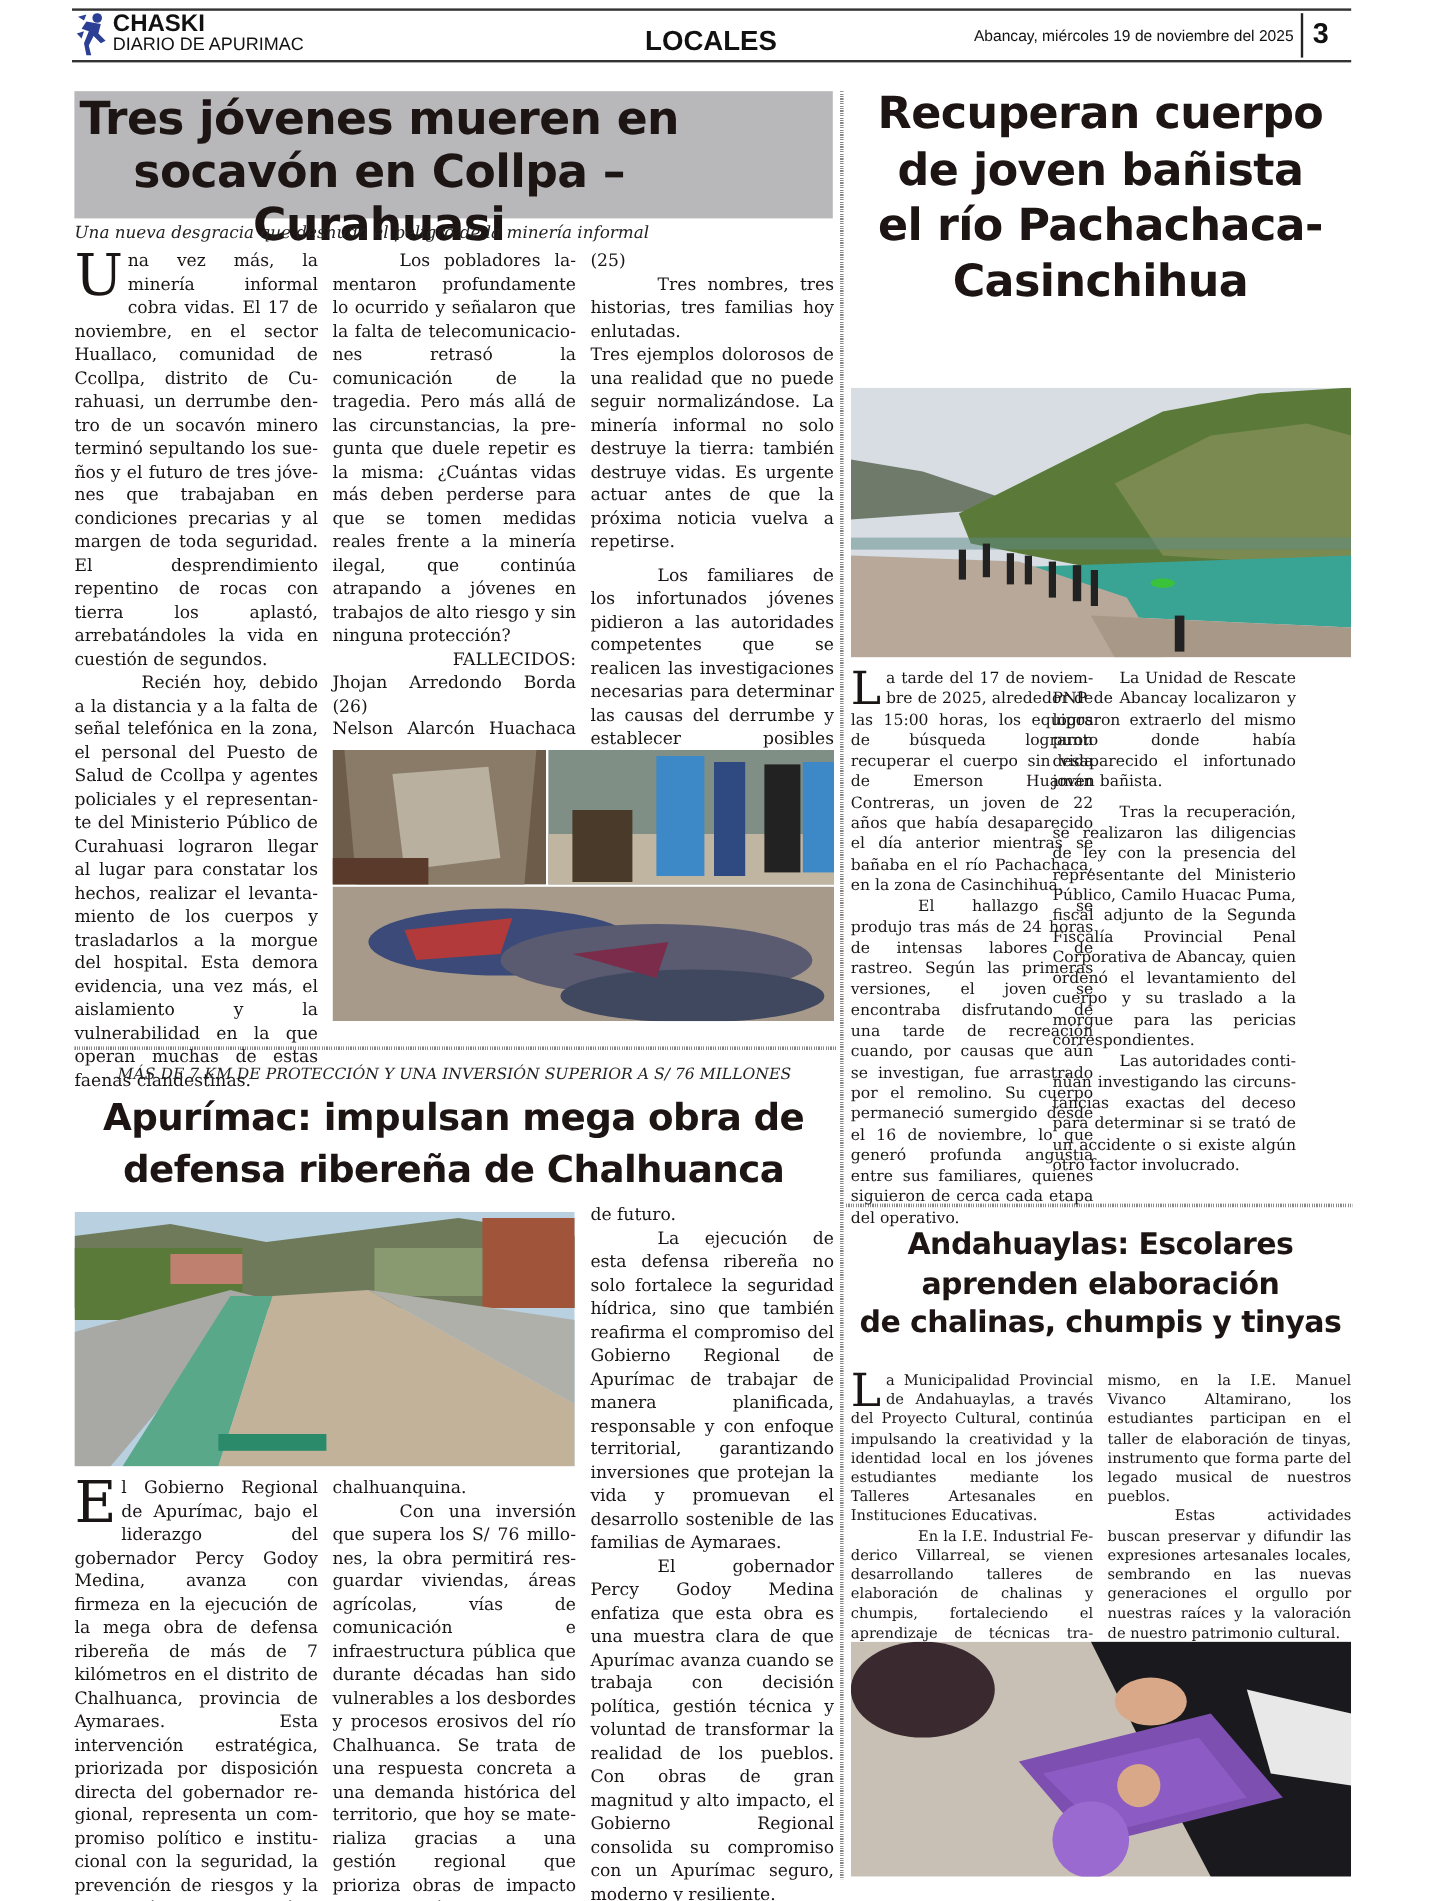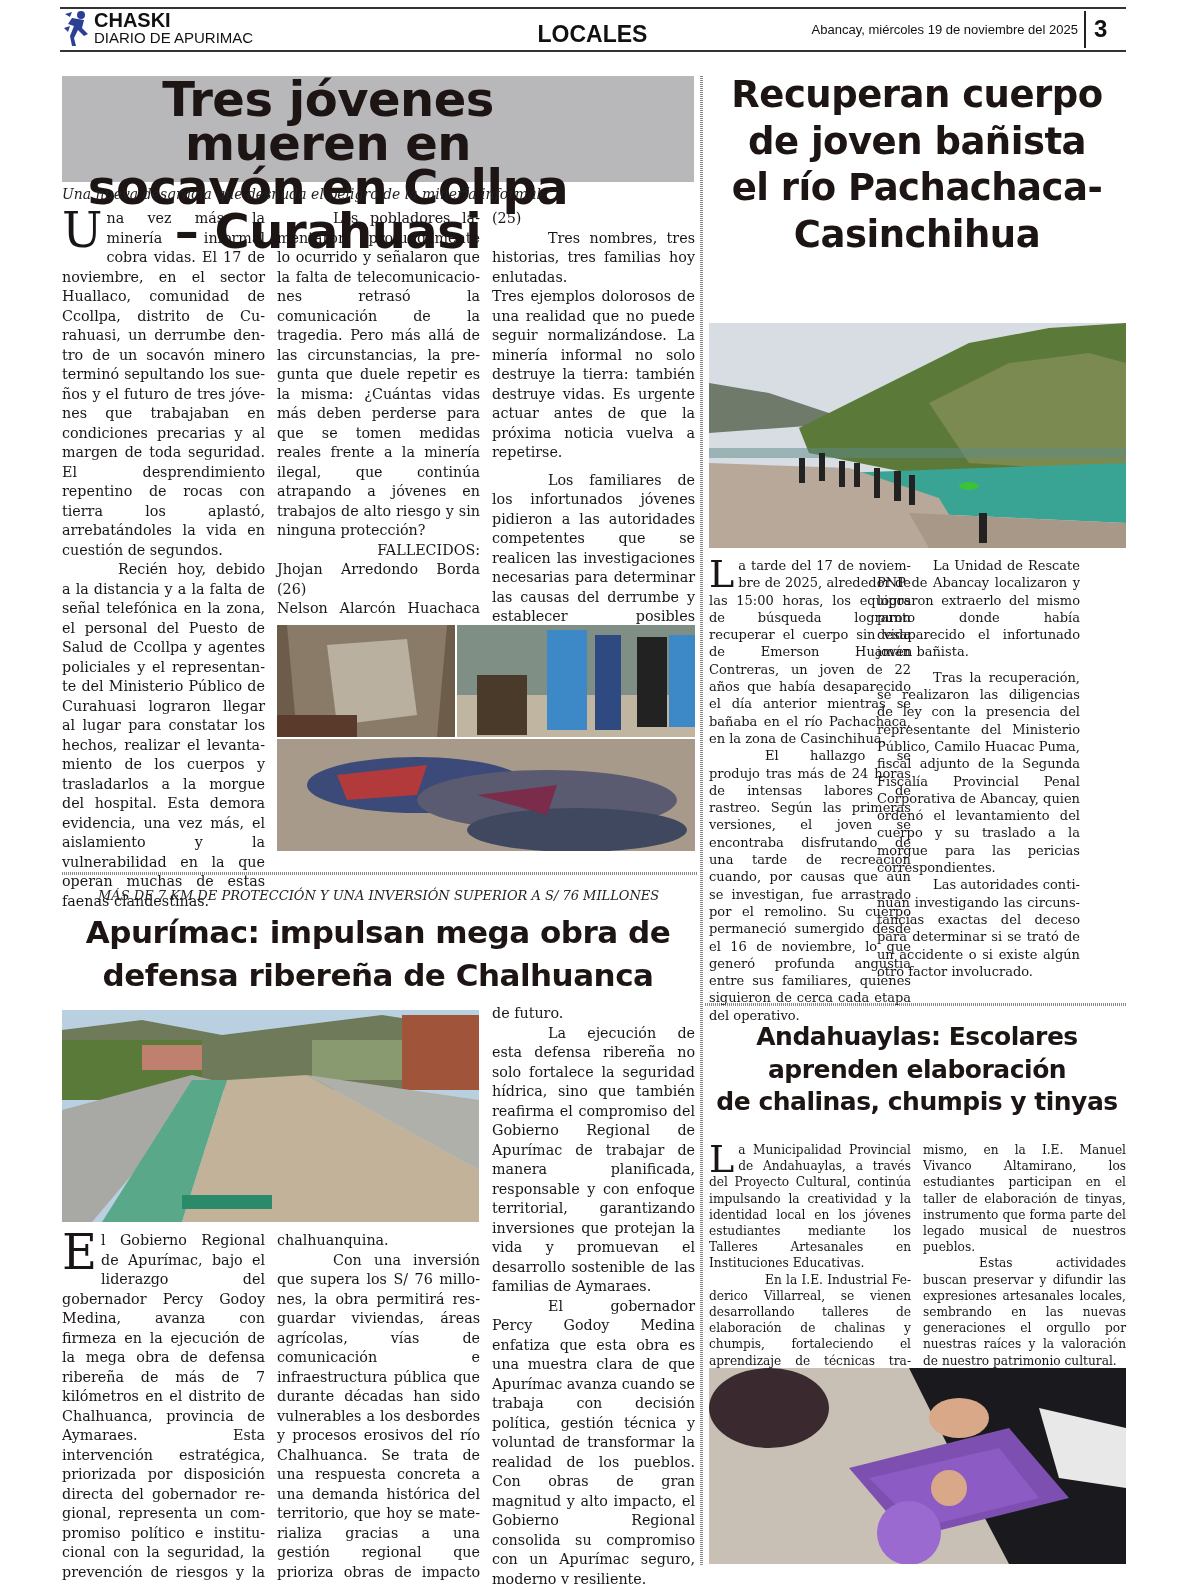--- a/index.html
+++ b/index.html
@@ -12,21 +12,21 @@
   .brand { position: absolute; left: 94px; top: 10px; font-family: "Liberation Sans", sans-serif; font-weight: bold; font-size: 20px; line-height: 20px; color: #111; }
   .brand-sub { position: absolute; left: 94px; top: 31px; font-family: "Liberation Sans", sans-serif; font-size: 15px; line-height: 14px; color: #111; }
   .section { position: absolute; left: 520px; width: 145px; top: 21px; text-align: center; font-family: "Liberation Sans", sans-serif; font-weight: bold; font-size: 23px; color: #111; }
   .dateline { position: absolute; left: 790px; width: 288px; top: 22px; text-align: right; font-family: "Liberation Sans", sans-serif; font-size: 13px; color: #111; }
   .vsep { position: absolute; left: 1084px; top: 11px; width: 2px; height: 37px; background: #222; }
   .pageno { position: absolute; left: 1094px; top: 15px; font-family: "Liberation Sans", sans-serif; font-weight: bold; font-size: 24px; color: #111; }
 
   
   .hl { font-family: "DejaVu Sans", sans-serif; font-weight: bold; color: #1d1414; text-align: center; letter-spacing: -0.5px; }
   .grey-box { position: absolute; left: 62px; top: 76px; width: 632px; height: 106px; background: #b8b8bb; }
-  .hl1 { position: absolute; left: 74px; top: 77px; width: 508px; font-size: 48px; line-height: 44px; }
+  .hl1 { position: absolute; left: 62px; top: 77px; width: 508px; font-size: 38px; line-height: 44px; }
   .kicker { font-family: "DejaVu Serif", serif; font-style: italic; font-weight: normal; color: #222; }
   .kicker1 { position: absolute; left: 62px; top: 186px; font-size: 14px; }
 
   .hl2 { position: absolute; left: 705px; top: 72px; width: 424px; font-size: 37px; line-height: 46.5px; }
 
   .kicker2 { position: absolute; left: 62px; top: 888px; font-size: 13px; text-transform: uppercase; margin-left: 36px; }
   .hl3 { position: absolute; left: 62px; top: 911px; width: 632px; font-size: 31px; line-height: 43px; }
 
   .hl4 { position: absolute; left: 705px; top: 1021px; width: 424px; font-size: 25px; line-height: 32.5px; }
 

